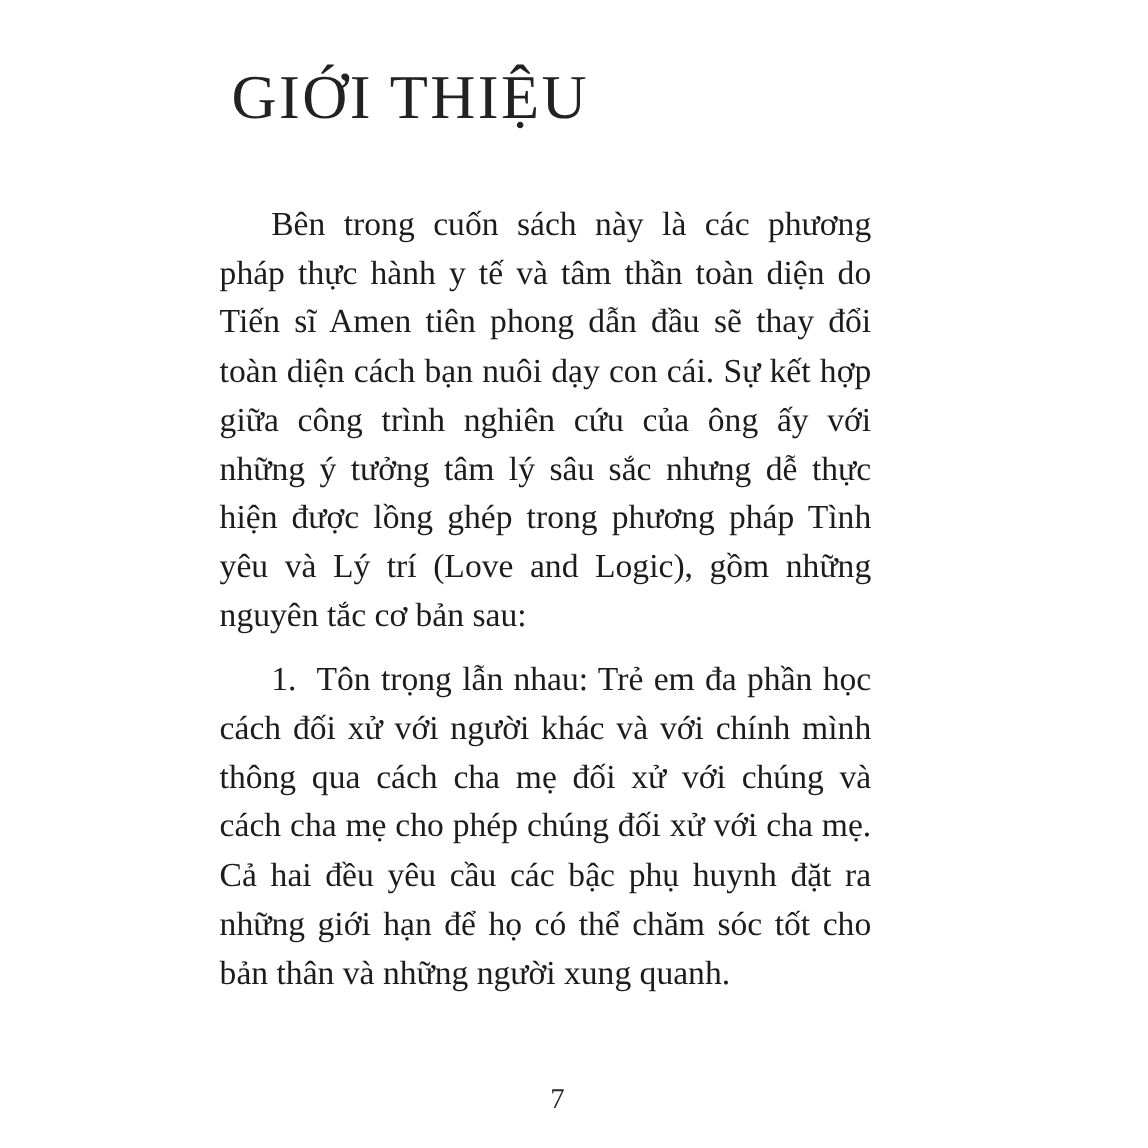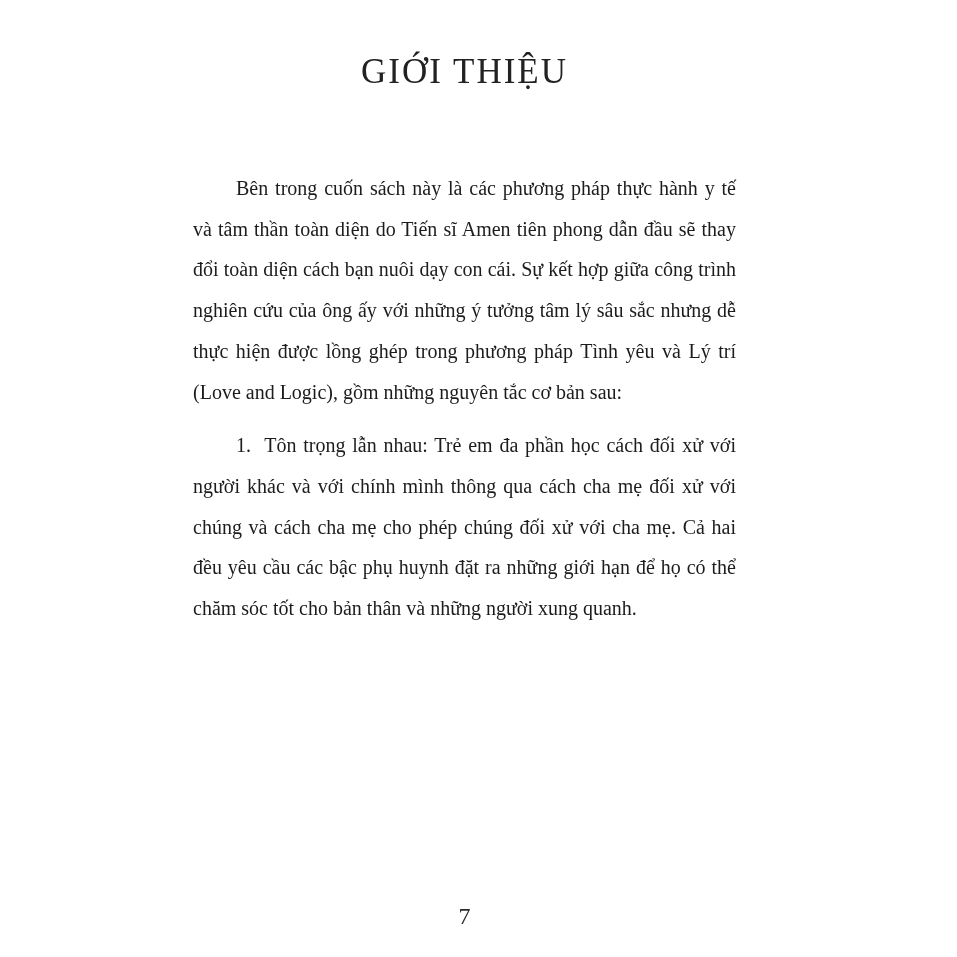--- a/index.html
+++ b/index.html
@@ -15,32 +15,32 @@
     width: 957px;
     height: 957px;
     background: #ffffff;
     color: #1c1c1c;
   }
   .title {
     position: absolute;
     top: 52px;
     left: 193px;
     width: 543px;
-    text-align: center;
-    font-size: 35px;
+    text-align: left;
+    font-size: 52px;
     font-weight: 400;
     letter-spacing: 2px;
     color: #222222;
   }
   .content {
     position: absolute;
     top: 168px;
-    left: 193px;
+    left: 183px;
     width: 543px;
-    font-size: 20px;
+    font-size: 28px;
     line-height: 40.7px;
     text-align: justify;
     color: #1c1c1c;
   }
   .content p {
     margin: 0 0 13px 0;
     text-indent: 43px;
   }
   .content p:last-child { margin-bottom: 0; }
   .run-bold { font-weight: 400; }

